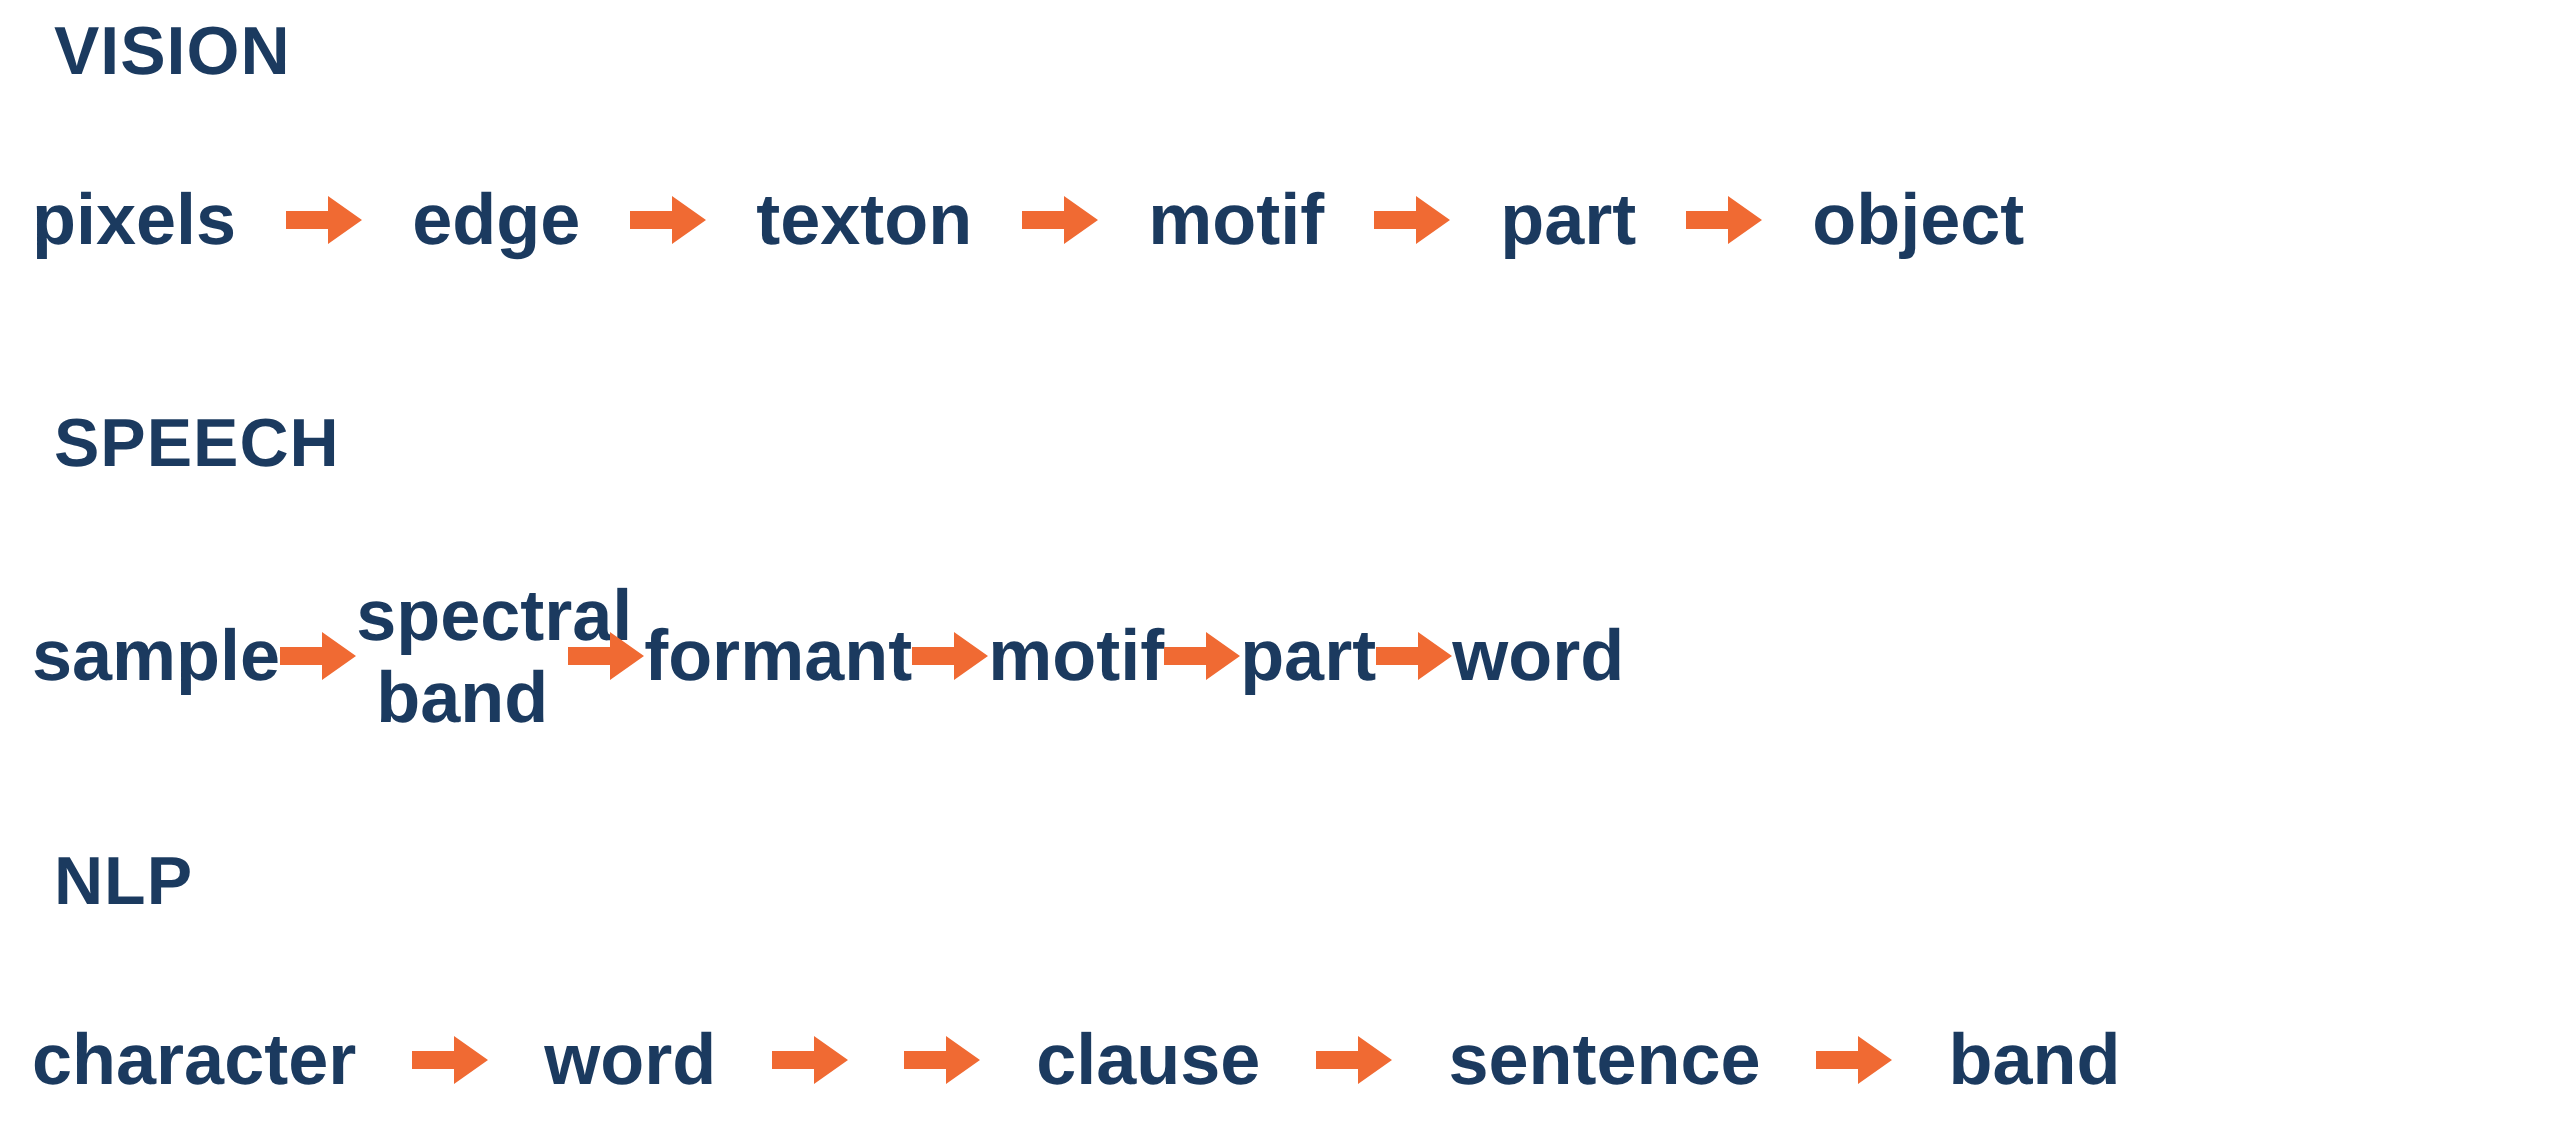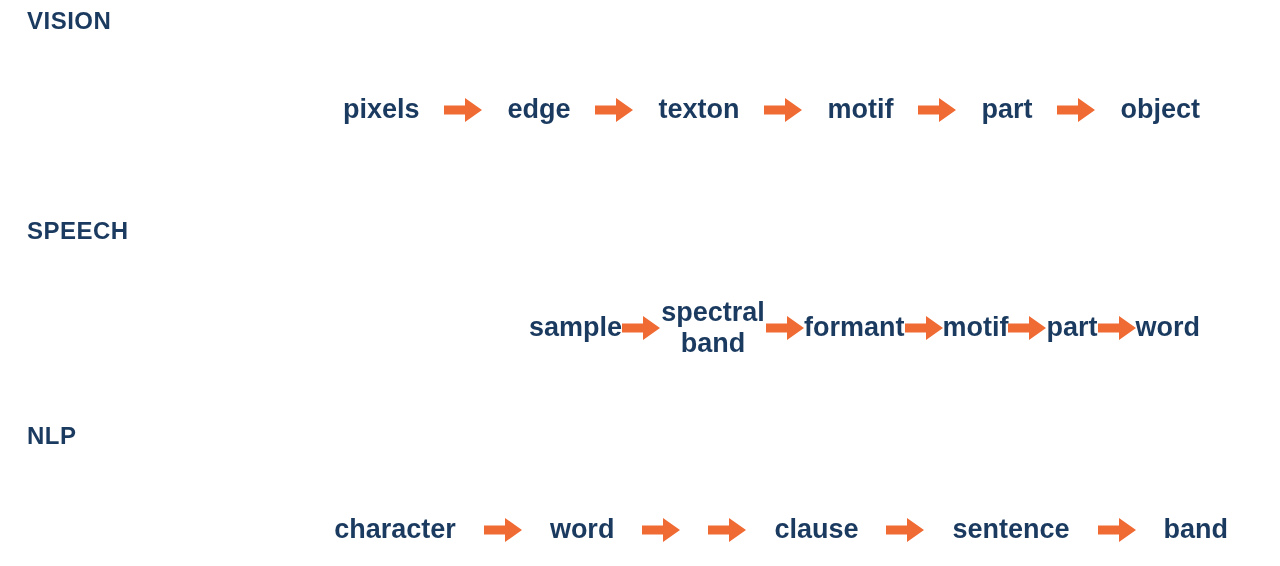--- a/index.html
+++ b/index.html
@@ -14,45 +14,45 @@
     height: 566px;
     position: relative;
     background: var(--bg);
     font-family: "Liberation Sans", sans-serif;
     overflow: hidden;
   }
   .sec-title {
     position: absolute;
     left: 27px;
     margin: 0;
-    font-size: 24px;
+    font-size: 34px;
     font-weight: bold;
     color: var(--navy);
     line-height: 1.1;
     letter-spacing: 0.5px;
   }
   #title-vision { top: 8px; }
-  #title-speech { top: 218px; }
+  #title-speech { top: 204px; }
   #title-nlp    { top: 423px; }
 
   .row {
     position: absolute;
-    left: 0;
+    left: 16px;
     width: 1200px;
     display: flex;
-    justify-content: flex-end;
+    justify-content: flex-start;
     align-items: center;
-    font-size: 27px;
+    font-size: 36px;
     font-weight: bold;
     color: var(--navy);
     line-height: 1.15;
   }
   #row-vision { top: 90px;  height: 40px; gap: 25px; }
   #row-speech { top: 294px; height: 68px; }
-  #row-nlp    { top: 510px; height: 40px; gap: 28px; margin-left: 28px; }
+  #row-nlp    { top: 510px; height: 40px; gap: 28px; }
 
   .step { white-space: nowrap; }
   .step.narrow {
     white-space: normal;
     width: 106px;
     text-align: center;
   }
   .arrow {
     display: inline-flex;
     align-items: center;

